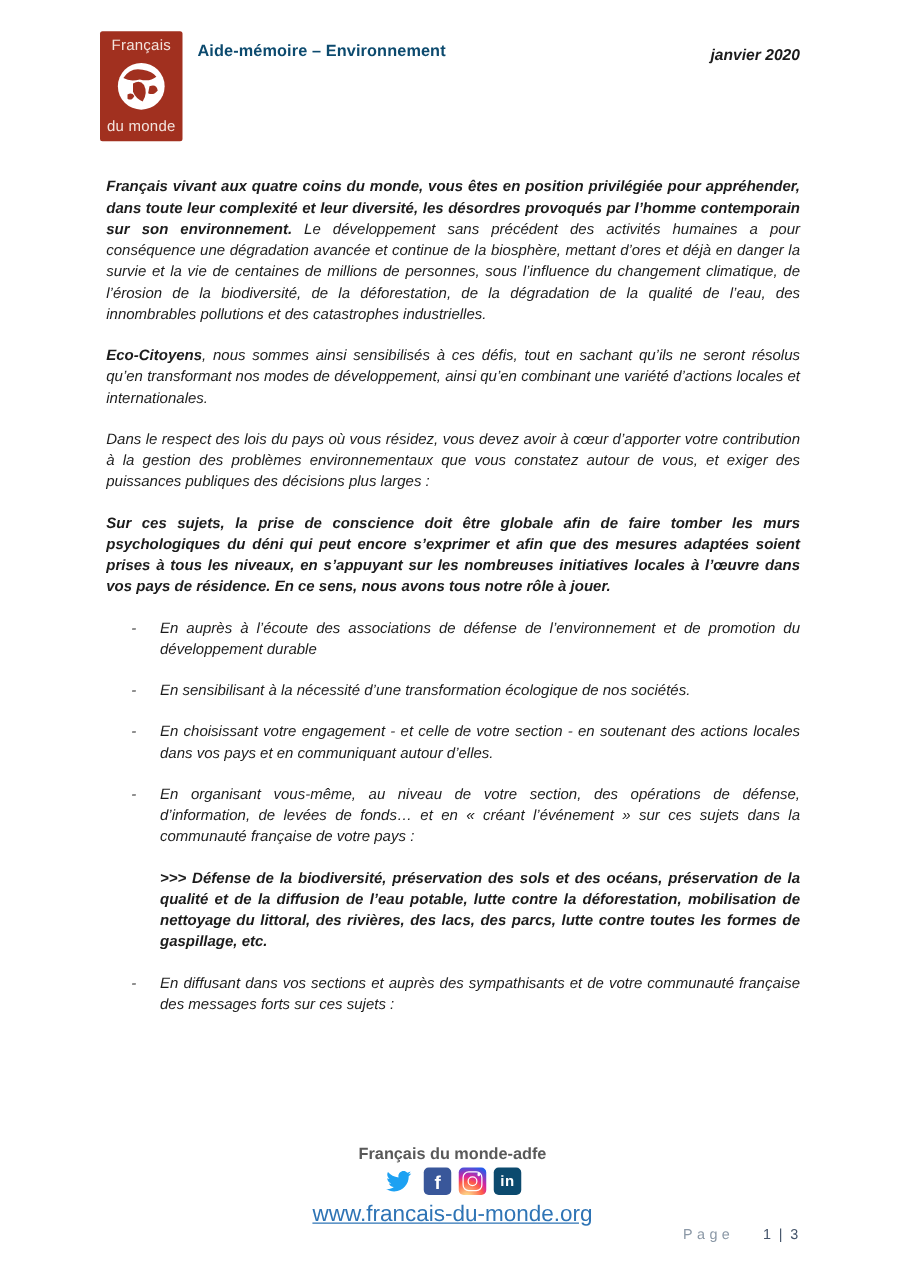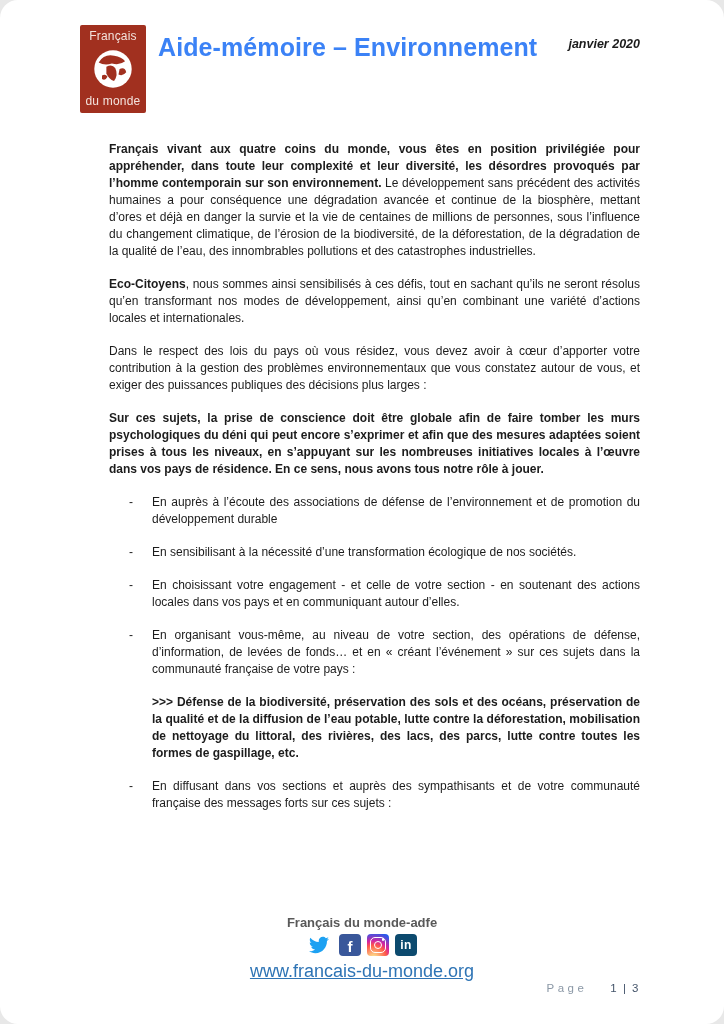--- a/index.html
+++ b/index.html
@@ -7,21 +7,20 @@
   body { font-family: "Liberation Sans", sans-serif; }
 
   .page {
     position: relative;
     width: 724px;
     height: 1024px;
     margin: 0 auto;
     background: #ffffff;
     color: #1c1c1c;
     overflow: hidden;
-    border-radius: 18px;
   }
 
   
   .header {
     display: flex;
     align-items: flex-start;
     padding: 25px 84px 0 80px;
   }
   .logo {
     width: 66px;
@@ -32,41 +31,42 @@
     display: flex;
     flex-direction: column;
     align-items: center;
     justify-content: space-between;
     padding: 5px 2px 6px 2px;
     flex: none;
   }
   .logo-text { font-size: 12px; line-height: 1; letter-spacing: 0.2px; white-space: nowrap; }
   .logo-globe { width: 44px; height: 44px; display: block; }
   .doc-title {
-    font-size: 25px;
-    font-weight: bold;
-    color: #3b82f6;
+    font-size: 13px;
+    font-weight: bold;
+    color: #0c4a6e;
     margin: 8px 0 0 12px;
     letter-spacing: 0.1px;
   }
   .doc-date {
     margin-left: auto;
     margin-top: 12px;
     font-size: 12.5px;
     font-style: italic;
     font-weight: bold;
     color: #1c1c1c;
   }
 
   
   .content {
-    padding: 28px 84px 0 109px;
+    padding: 28px 84px 0 85px;
     font-size: 12px;
     line-height: 17px;
     text-align: justify;
+    font-style: italic;
   }
   .para { margin-bottom: 16px; }
   .b { font-weight: bold; }
 
   ul.dash-list { list-style: none; }
   ul.dash-list li {
     display: flex;
     padding-left: 20px;
     margin-bottom: 16px;
   }

